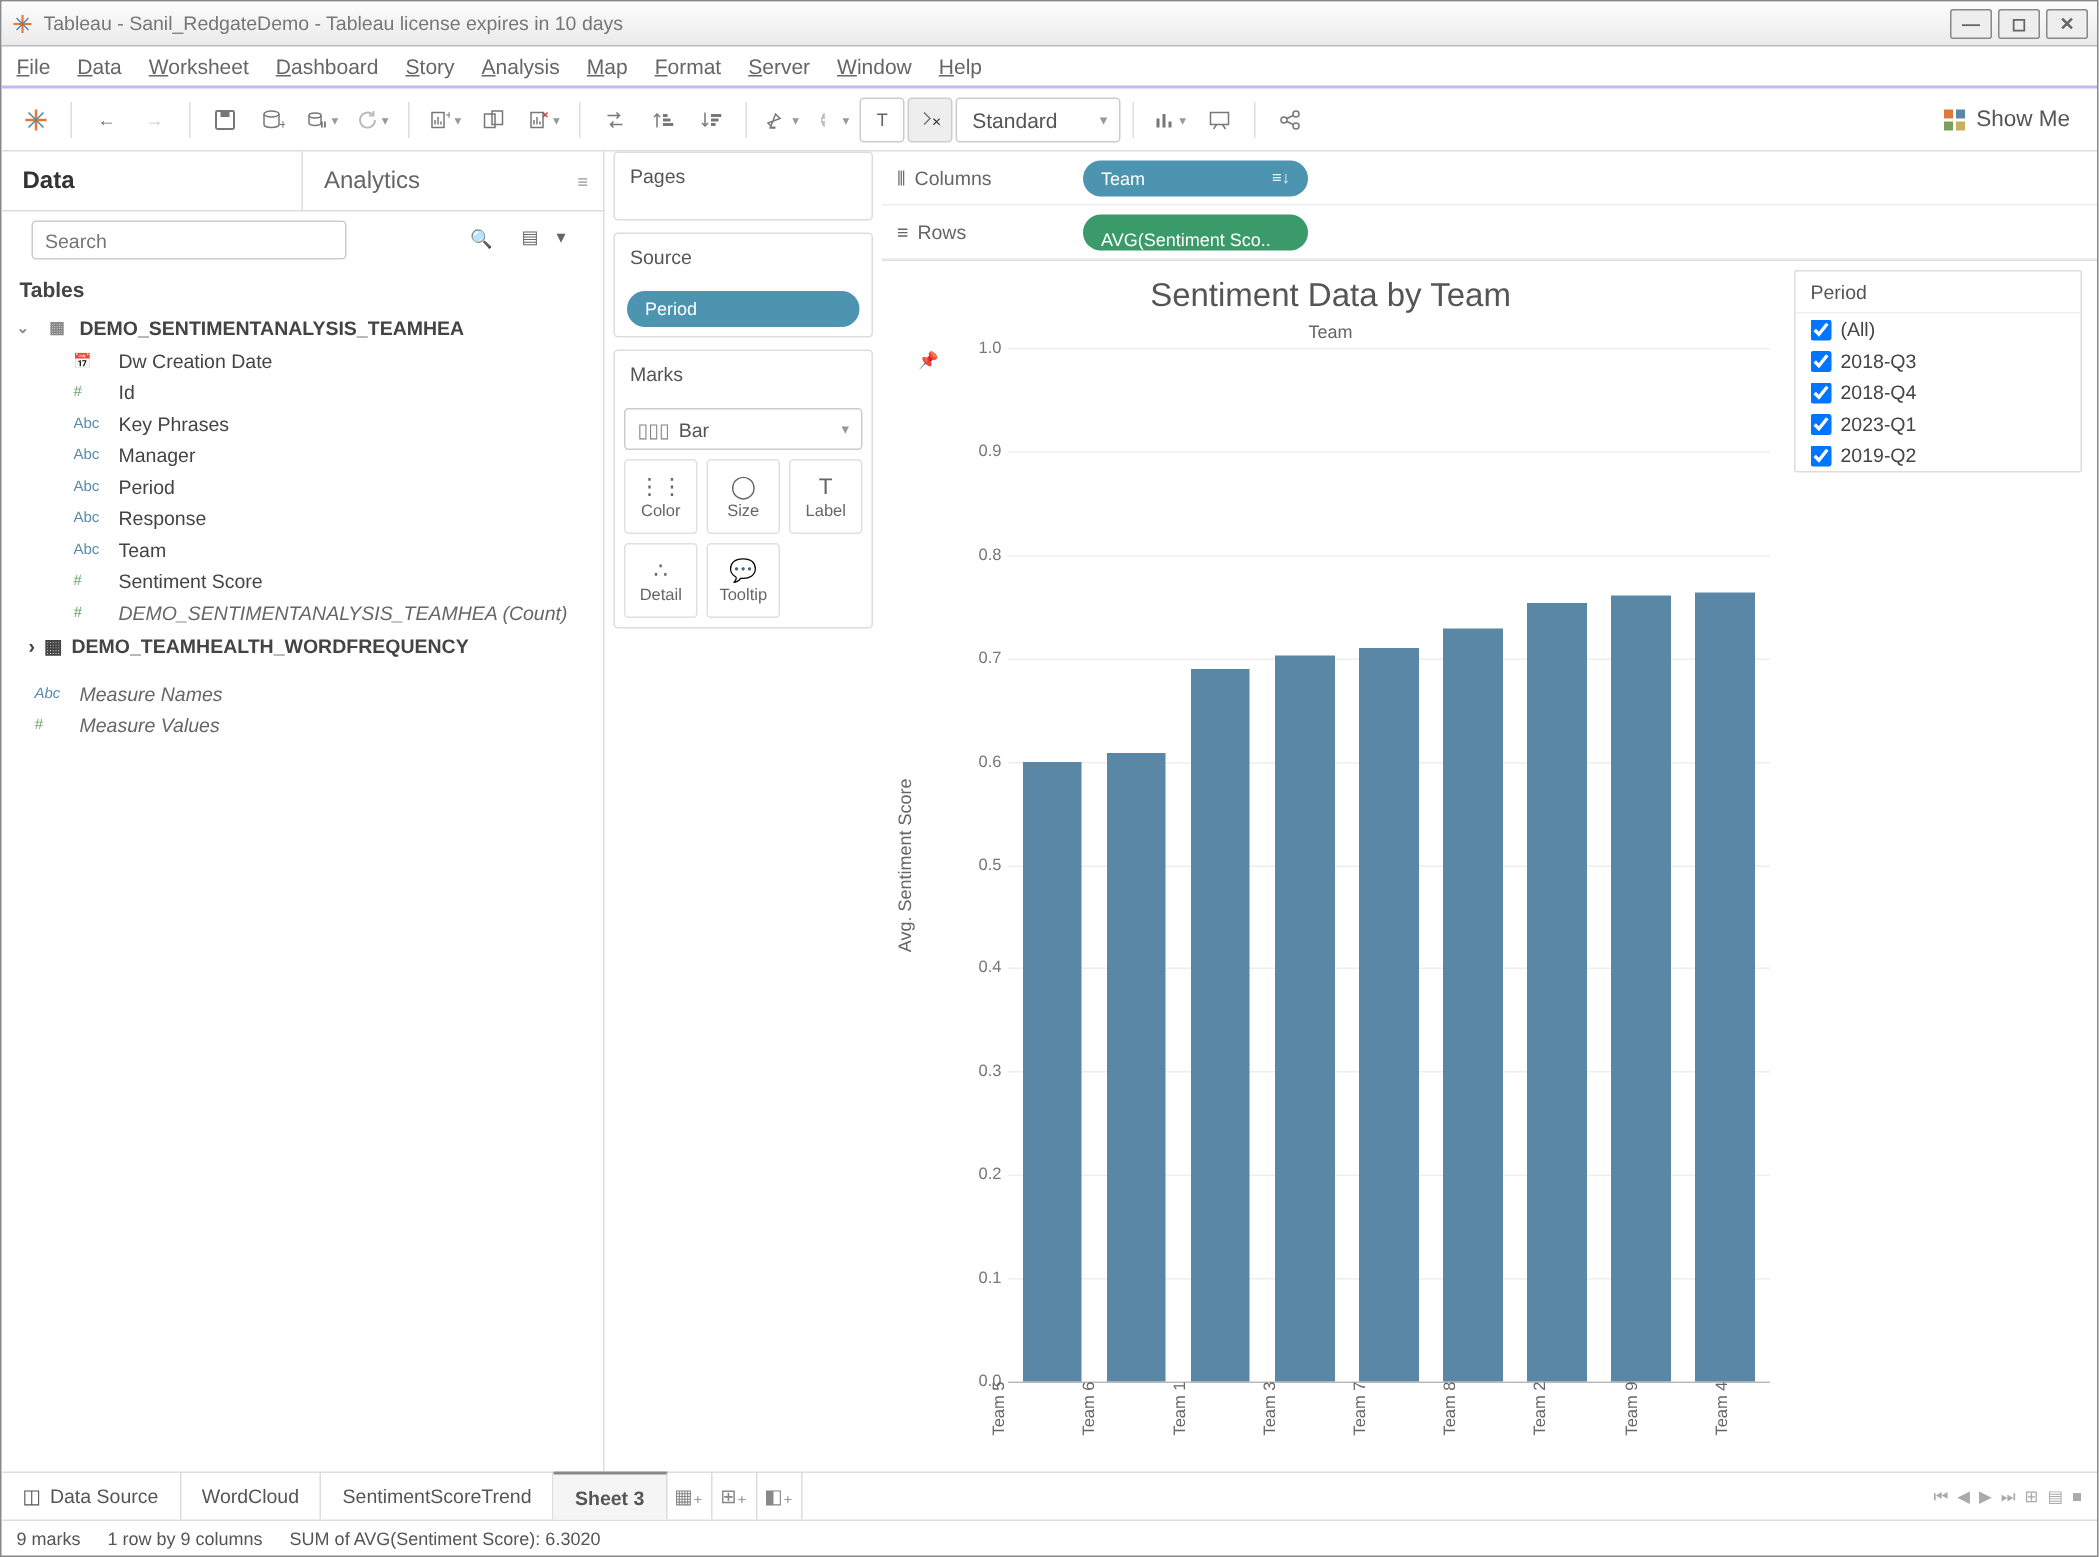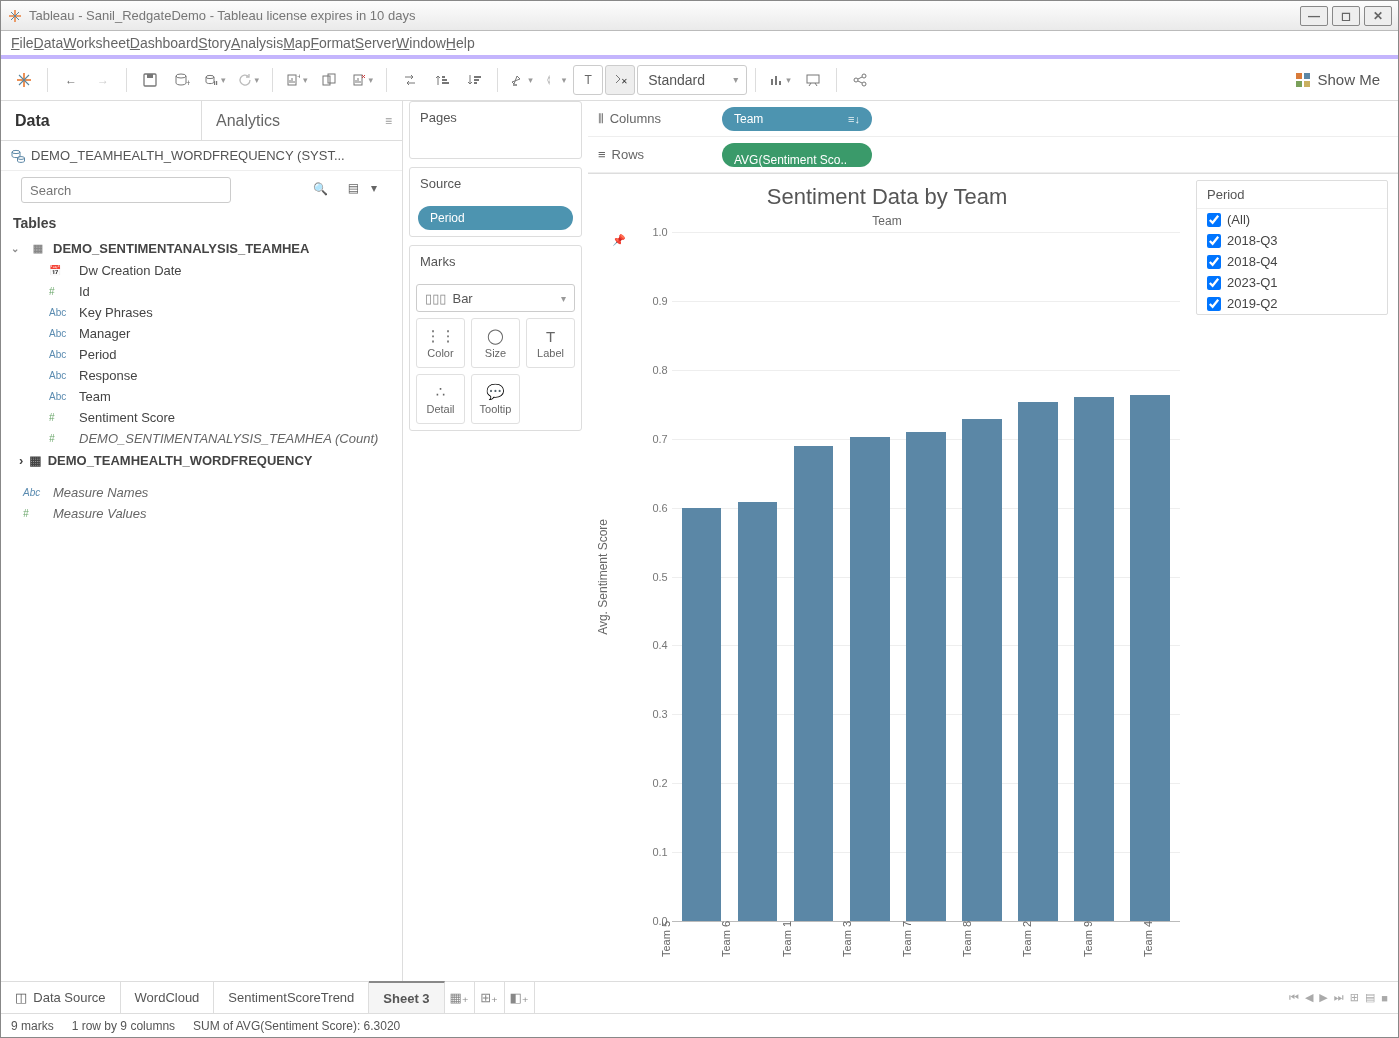--- a/index.html
+++ b/index.html
@@ -3,21 +3,21 @@
 <meta charset="utf-8">
 <style>
 * { box-sizing: border-box; margin: 0; padding: 0; font-family: "Segoe UI", Tahoma, sans-serif; }
 body { background: #fff; font-size: 12px; color: #333; width: 1399px; height: 1038px; overflow: hidden; border:1px solid #888;}
 .titlebar { height:30px; background:linear-gradient(#fdfdfd,#eaeaea); border-bottom:1px solid #bbb; display:flex; align-items:center; padding:0 6px; color:#777;}
 .titlebar .tb-icon{width:16px;height:16px;margin-right:6px;display:flex;align-items:center;justify-content:center;}
 .titlebar .title{flex:1; font-size:13px;}
 .titlebar .winbtns{display:flex;gap:4px;}
 .titlebar .winbtn{width:28px;height:20px;border:1px solid #888;background:#eee;border-radius:2px;display:flex;align-items:center;justify-content:center;color:#666;font-weight:bold;}
 
-.menubar{height:28px;border-bottom:4px solid #c4b5fd;display:flex;align-items:center;padding:0 10px;color:#666;font-size:14px;}
+.menubar{height:28px;border-bottom:2px solid #c4b5fd;display:flex;align-items:center;padding:0 10px;gap:18px;color:#666;font-size:14px;}
 .menubar span{cursor:default;}
 .menubar span u{text-decoration:underline;}
 
 .toolbar{height:42px;border-bottom:1px solid #ddd;display:flex;align-items:center;padding:0 8px;gap:2px;}
 .tbtn{height:30px;min-width:30px;display:flex;align-items:center;justify-content:center;color:#666;border:1px solid transparent;border-radius:3px;padding:0 4px;}
 .tsep{width:1px;height:24px;background:#ddd;margin:0 6px;}
 .tdrop::after{content:"▾";font-size:9px;color:#999;margin-left:3px;}
 .standard-sel{height:30px;border:1px solid #ccc;border-radius:3px;padding:0 26px 0 10px;display:flex;align-items:center;font-size:14px;color:#555;position:relative;min-width:110px;}
 .standard-sel::after{content:"▾";position:absolute;right:8px;color:#999;font-size:10px;}
 .showme{margin-left:auto;display:flex;align-items:center;gap:6px;font-size:15px;color:#555;padding:0 10px;}
@@ -46,21 +46,21 @@
 .field .ftype{width:22px;font-size:10px;color:#888;}
 .field .ftype.abc{color:#5a8bb0;}
 .field .ftype.num{color:#6aa66a;}
 .field .ftype.date{color:#5a8bb0;}
 .field.italic{font-style:italic;color:#666;}
 .treeitem2{display:flex;align-items:center;padding:4px 10px 4px 18px;gap:6px;font-size:13px;color:#444;font-weight:600;}
 
 .midcol{width:185px;display:flex;flex-direction:column;gap:8px;padding:0 0 0 0;}
 .card{border:1px solid #ddd;border-radius:3px;margin:0 6px;}
 .card-hdr{padding:8px 10px;font-size:13px;color:#555;border-bottom:1px solid transparent;}
-.card.pages{height:58px;margin-top:0;}
+.card.pages{height:46px;margin-top:0;}
 .card.filters .pill, .shelf .pill{display:inline-flex;align-items:center;height:24px;border-radius:12px;padding:0 12px;color:#fff;font-size:12px;margin:6px 8px;}
 .pill.blue{background:#4d94b0;}
 .pill.green{background:#3a9a6a;align-items:flex-end;}
 .pill .sorticon{margin-left:auto;font-size:11px;opacity:.9;padding-left:16px;}
 
 .marks .mtype{margin:6px;border:1px solid #ccc;border-radius:3px;height:28px;display:flex;align-items:center;padding:0 8px;position:relative;font-size:13px;color:#555;}
 .marks .mtype::after{content:"▾";position:absolute;right:8px;color:#999;font-size:10px;}
 .markgrid{display:grid;grid-template-columns:repeat(3,1fr);gap:6px;padding:0 6px 6px;}
 .mcell{border:1px solid #e0e0e0;border-radius:3px;height:50px;display:flex;flex-direction:column;align-items:center;justify-content:center;gap:2px;color:#666;font-size:11px;}
 .mcell .mi{font-size:15px;}
@@ -298,31 +298,20 @@
     <span>Show Me</span>
   </div>
 </div>
 
 <div class="main">
 
   <div class="left">
     <div class="tabrow">
       <div class="tab active">Data</div>
       <div class="tab analytics">Analytics</div>
-    </div>
-    <div class="dsrow">
-      <span>
-          <svg width="14" height="14" viewBox="0 0 14 14">
-            <ellipse cx="5" cy="3" rx="4" ry="1.6" fill="none" stroke="#5b87a6"></ellipse>
-            <path d="M1 3v4c0 .9 1.8 1.6 4 1.6s4-.7 4-1.6V3" fill="none" stroke="#5b87a6"></path>
-            <ellipse cx="10" cy="9" rx="3.5" ry="1.4" fill="none" stroke="#5b87a6"></ellipse>
-            <path d="M6.5 9v3c0 .8 1.6 1.4 3.5 1.4s3.5-.6 3.5-1.4V9" fill="none" stroke="#5b87a6"></path>
-          </svg>
-        </span>
-      <span>DEMO_TEAMHEALTH_WORDFREQUENCY (SYST...</span>
     </div>
     <div class="searchrow">
       <div class="searchwrap">
         <input placeholder="Search" style="">
         <span class="mag">🔍</span>
       </div>
       <div class="viewopts">
         <span class="tbtn" style="min-width:18px;height:22px;">▤</span>
         <span class="tbtn" style="min-width:14px;height:22px;">▾</span>
       </div>

